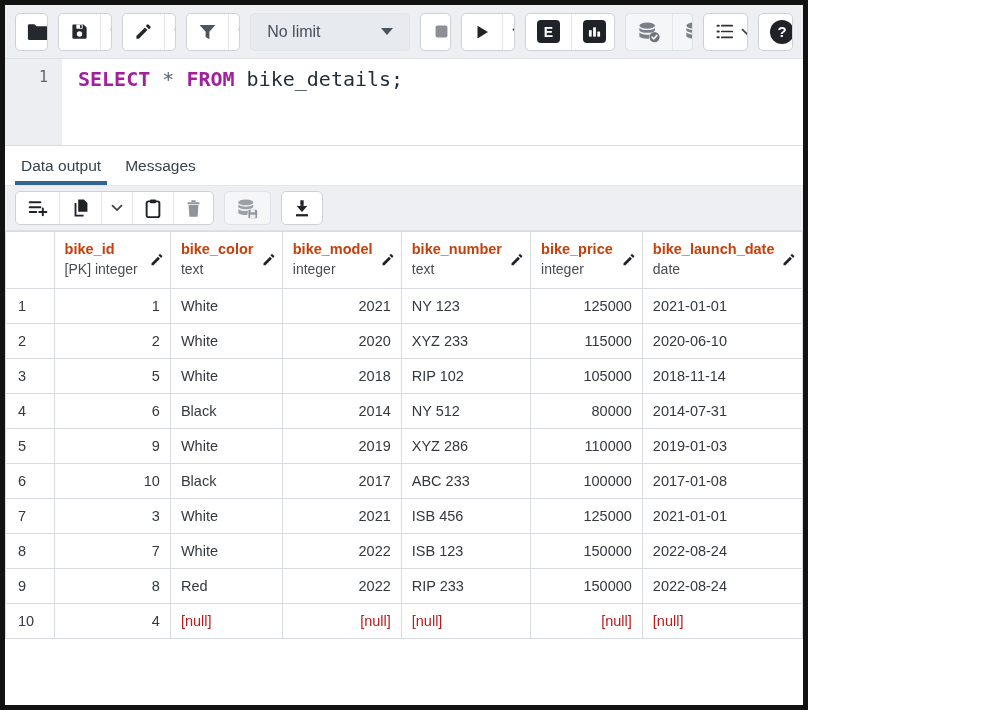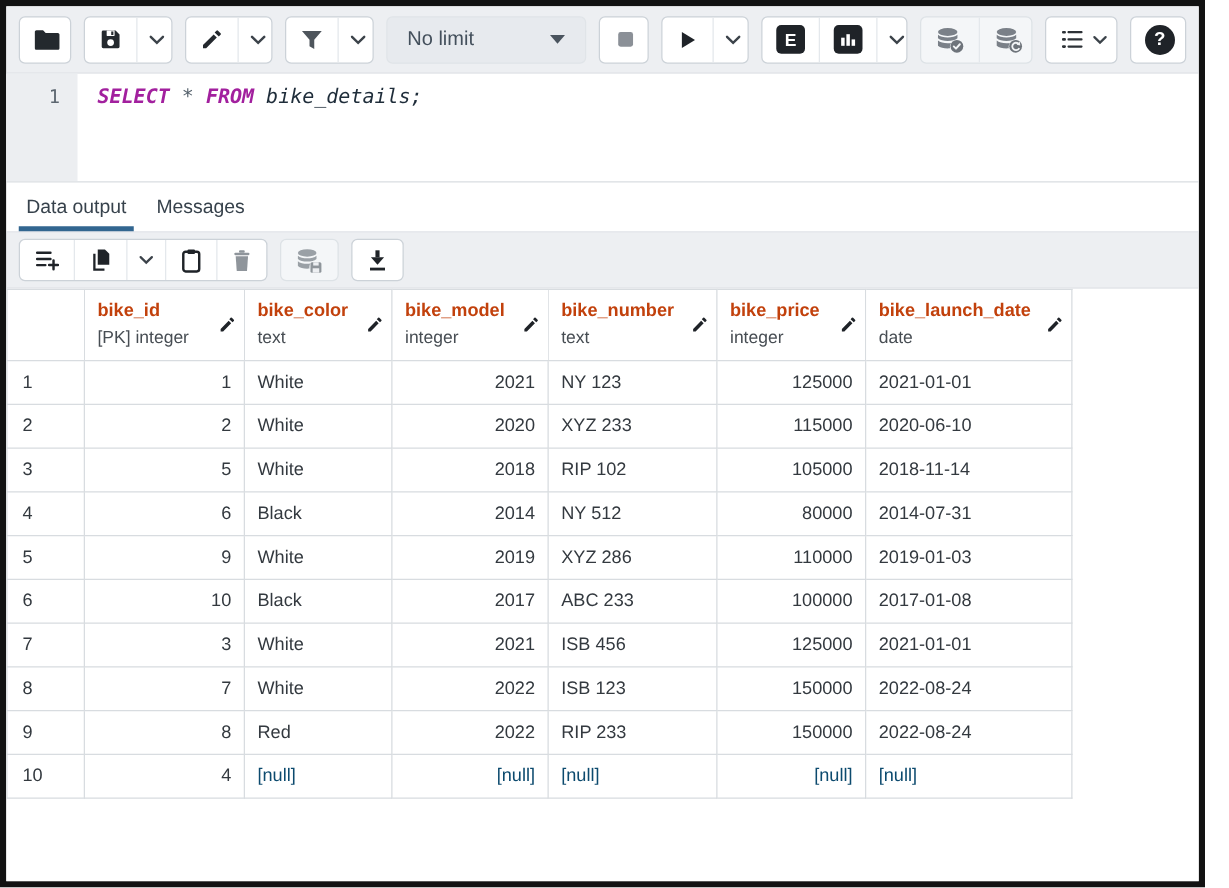--- a/index.html
+++ b/index.html
@@ -1,20 +1,20 @@
 <!DOCTYPE html>
 <html><head>
 <meta charset="utf-8">
 <style>
   * { margin:0; padding:0; box-sizing:border-box; }
   html,body { background:#fff; }
   body { font-family:"Liberation Sans", sans-serif; }
 
   .frame {
-    width:964px; height:710px;
+    width:808px; height:710px;
     border:5px solid #121212;
     background:#fff;
     display:flex; flex-direction:column;
     overflow:hidden;
   }
 
   
   .toolbar {
     background:#edeff2;
     display:flex; align-items:center;
@@ -98,23 +98,22 @@
   .editor { display:flex; flex:0 0 86px; background:#fff; }
   .gutter {
     flex:0 0 57px; background:#eceef1;
     font-family:"DejaVu Sans Mono", monospace;
     font-size:15px; color:#5c6670;
     text-align:right; padding:9px 14px 0 0;
   }
   .code {
     flex:1; padding:8px 0 0 16px;
     font-family:"DejaVu Sans Mono", monospace;
-    font-size:16px; color:#1f2d3a;
+    font-size:20px; color:#1f2d3a;
     white-space:pre;
-    font-style:italic;
   }
   .code .kw { color:#a2209e; font-weight:bold; }
   .code .op { color:#54606b; }
 
   
   .table-area { flex:1; background:#fff; overflow:hidden; padding:0; }
   table { border-collapse:collapse; table-layout:fixed; }
   th, td {
     border:1px solid #d8dce0;
     font-size:14.5px;
@@ -126,21 +125,21 @@
   .c3 { width:135px; } .c4 { width:119px; } .c5 { width:165px; }
   thead th { height:57px; padding:7px 24px 0 10px; text-align:left; }
   thead th.rownum-head { padding:0; }
   .col-name { font-weight:bold; color:#c2410c; font-size:14.5px; line-height:1.45; }
   .col-type { color:#474d53; font-size:14px; line-height:1.4; }
   .th-pencil { position:absolute; right:6px; top:50%; margin-top:-8px; }
   tbody td { height:35px; padding:0 10px; color:#33393f; }
   tbody td.rownum { color:#33393f; padding-left:12px; text-align:left; }
   td.al-right { text-align:right; }
   td.al-left { text-align:left; }
-  td .nullv { color:#0c4a6e; }
+  td .nullv { color:#b91c1c; }
   .below-table { flex:0 0 0; }
 
   svg { display:block; }
 </style>
 </head>
 <body>
 
 <div class="frame">
 
   <div class="toolbar">

